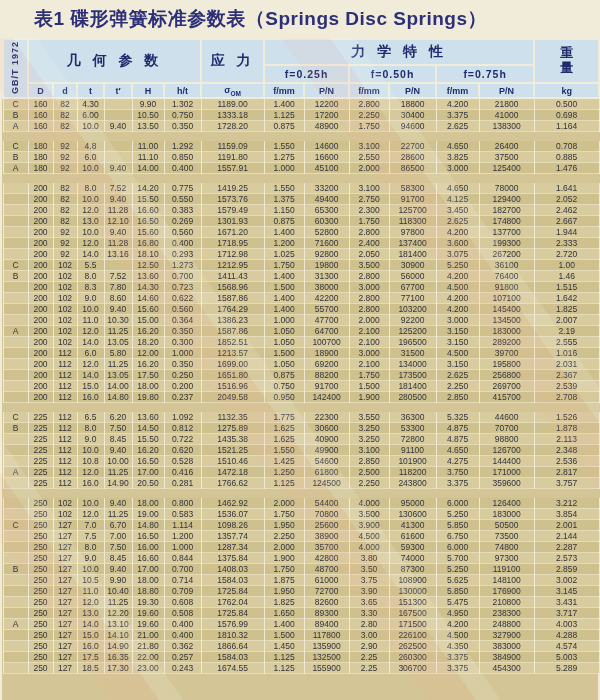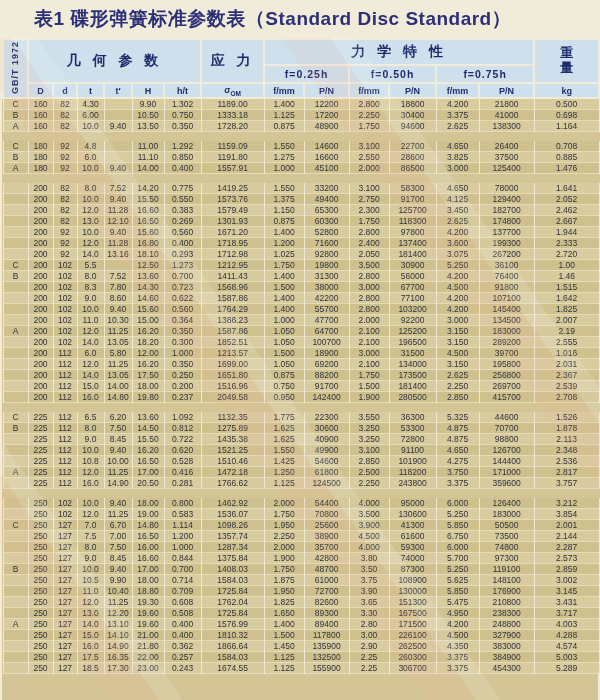--- a/index.html
+++ b/index.html
@@ -44,21 +44,21 @@
       rgba(255,240,230,0) 0 90px,
       rgba(250,170,150,.10) 90px 130px,
       rgba(255,255,255,.13) 130px 150px,
       rgba(255,240,230,0) 150px 260px);
   }
 </style>
 </head>
 <body style="--page-bg: #f1ecd9; --title-text: #2d2f78; --table-bg: #d3c595; --header-bg: #cde0eb; --header-text: #1e2c6e; --row-light: #d8cb9e; --row-dark: #cfc18e; --grid-line: #efe8d2; --body-text: #32333c;">
 
 <div class="title-bar">
-  <span class="title">表1 碟形弹簧标准参数表（Standard Disc Standard）</span>
+  <span class="title">表1 碟形弹簧标准参数表（Springs Disc Springs）</span>
 </div>
 
 <div class="table-wrap">
   <table>
     <colgroup>
       <col style="width:25px">
         <col style="width:25px">
         <col style="width:24px">
         <col style="width:27px">
       <col style="width:28px">

